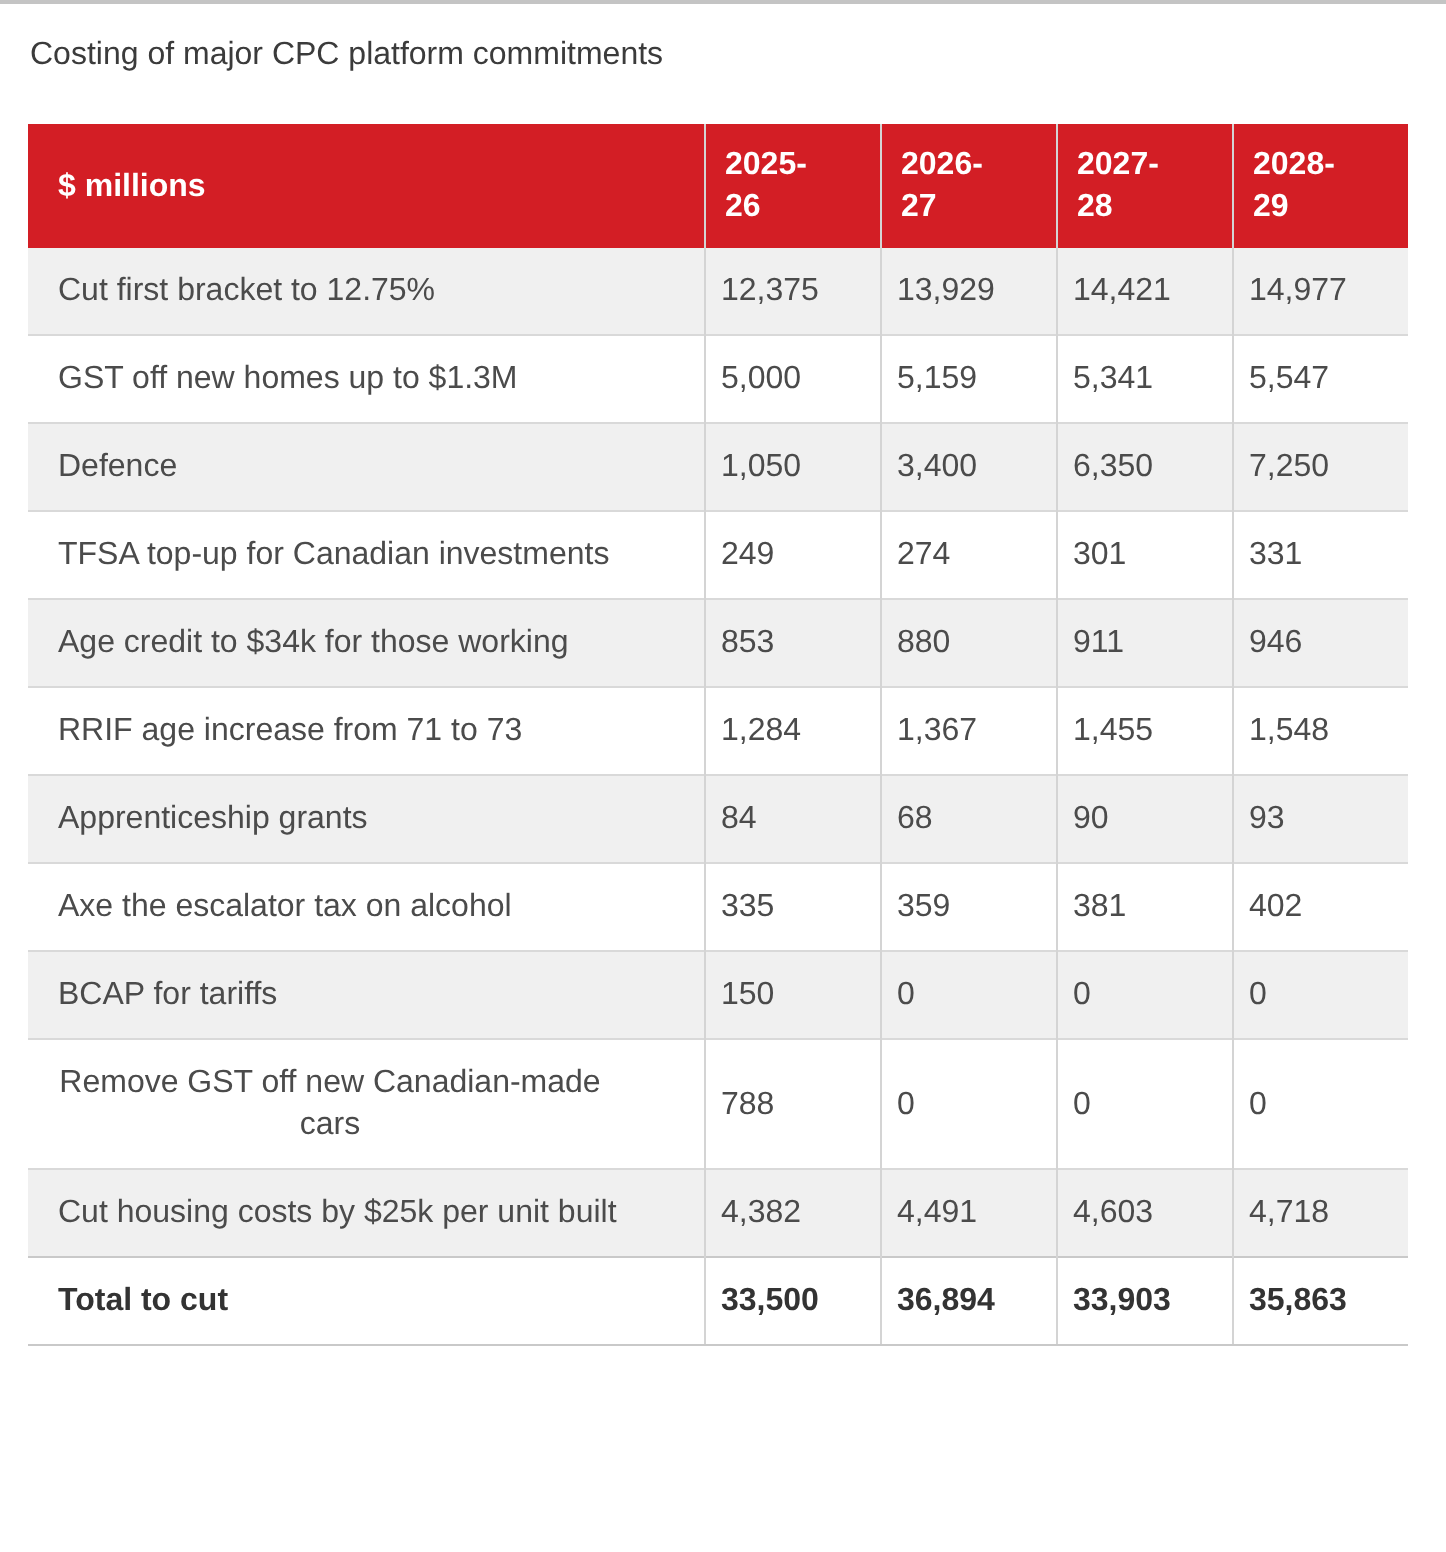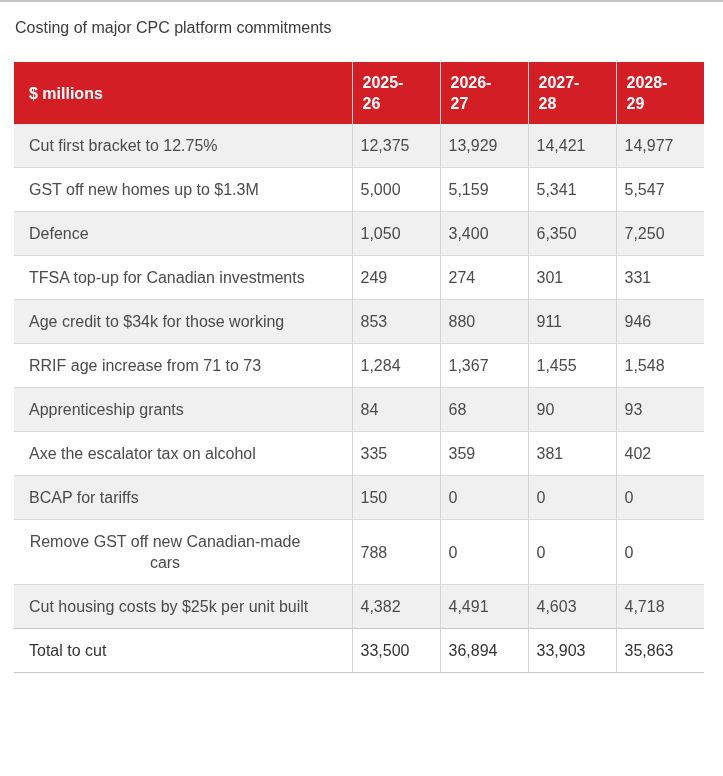--- a/index.html
+++ b/index.html
@@ -58,21 +58,21 @@
     background:var(--row-bg);
     border-top:1px solid var(--row-line);
   }
   tbody tr:first-child td{border-top:none;}
   tbody td.label{padding-left:15px;white-space:nowrap;}
   tbody tr.wrap td.label{white-space:normal;}
   tbody tr.wrap td.label .label-text{display:inline-block;max-width:272px;text-align:center;}
   tbody td.num{border-left:1px solid var(--grid-line);margin-top:18px;}
   tbody tr.stripe td{background:var(--stripe-bg);}
   tbody tr.total td{
-    font-weight:400;color:#333333;
+    font-weight:700;color:#333333;
     border-top:1px solid var(--strong-line);
     border-bottom:1px solid var(--strong-line);
   }
 </style>
 </head>
 <body>
 
 <div class="top-rule"></div>
 
 <h1 class="title">Costing of major CPC platform commitments</h1>

